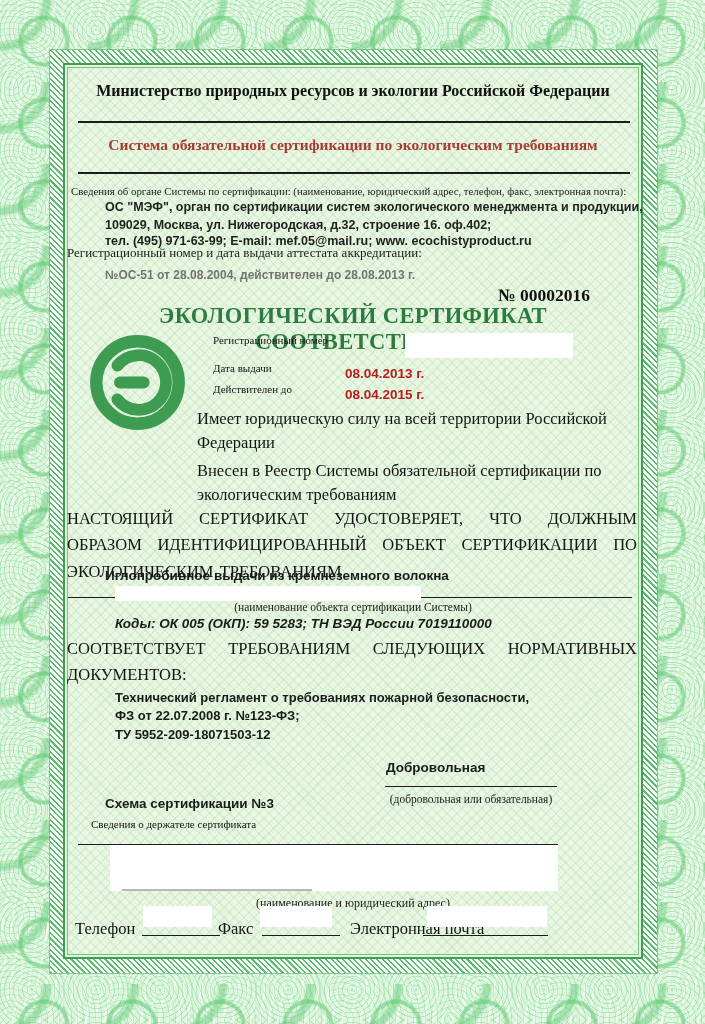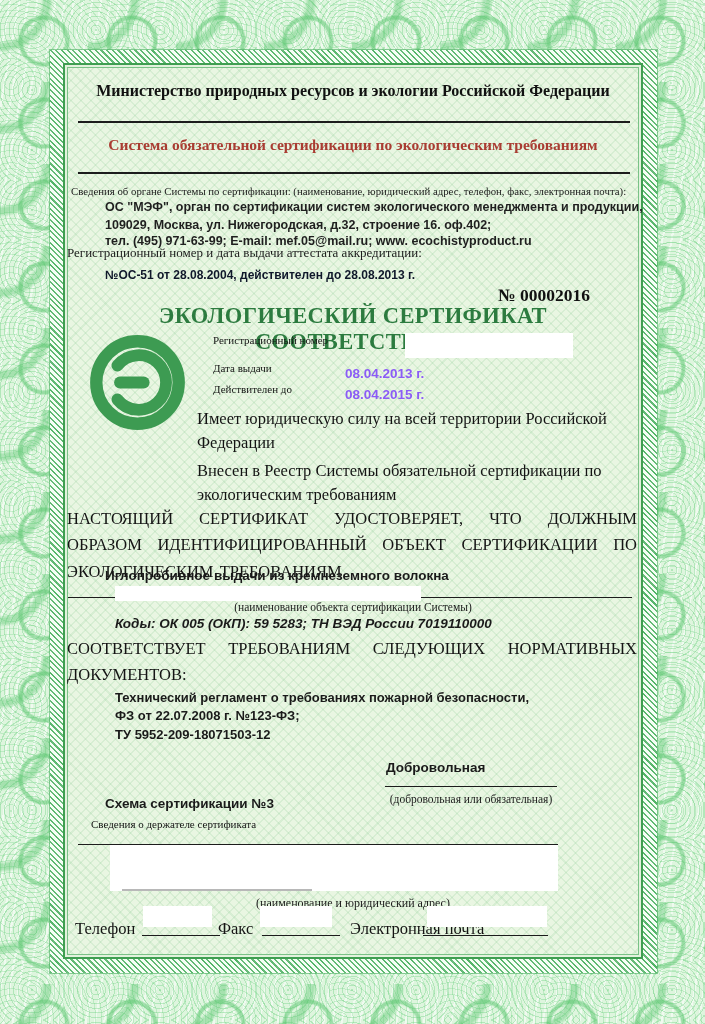--- a/index.html
+++ b/index.html
@@ -49,29 +49,29 @@
   .rule.thin { border-top-width:1.5px; }
 
   .redact { position:absolute; background:#fff; }
 
   .ministry { top:82px; font-size:16px; color:#111; }
   .system   { top:136px; font-size:15.5px; }
 
   .org-label { left:71px; top:185px; width:566px; font-size:10.8px; color:#1b1b1b; }
   .org-line  { left:105px; font-size:12.5px; color:#1f1f1f; }
   .accr-label{ left:67px; top:245px; font-size:13px; color:#1b1b1b; }
-  .accr-val  { left:105px; top:268px; font-size:12px; color:#0f172a; }
+  .accr-val  { left:105px; top:268px; font-size:12px; color:#737373; }
 
   .cert-no { top:285px; right:115px; font-size:17.5px; color:#111; }
   .title   { top:303px; font-size:22.5px; letter-spacing:.4px; }
 
   .logo { left:86px; top:331px; width:103px; height:103px; }
 
   .field-label { left:197px; font-size:11px; color:#141414;margin-left:16px; }
-  .field-val   { left:345px; font-size:13.5px; color:#8b5cf6; }
+  .field-val   { left:345px; font-size:13.5px; color:#b91c1c; }
 
   .para { font-size:16.5px; color:#141414; line-height:1.45; }
   .just { text-align:justify; line-height:1.6; word-spacing:2px; }
 
   .obj-name { left:105px; top:568px; font-size:13.5px; color:#1a1a1a; }
   .caption  { font-size:11.5px; color:#1b1b1b; }
   .codes    { left:115px; top:616px; font-size:13.5px; color:#1a1a1a;font-style:italic; }
   .regs     { left:115px; top:689px; font-size:13px; color:#1a1a1a; line-height:1.42; }
 
   .uline { position:absolute; border-bottom:1.5px solid #1c1c1c; }

